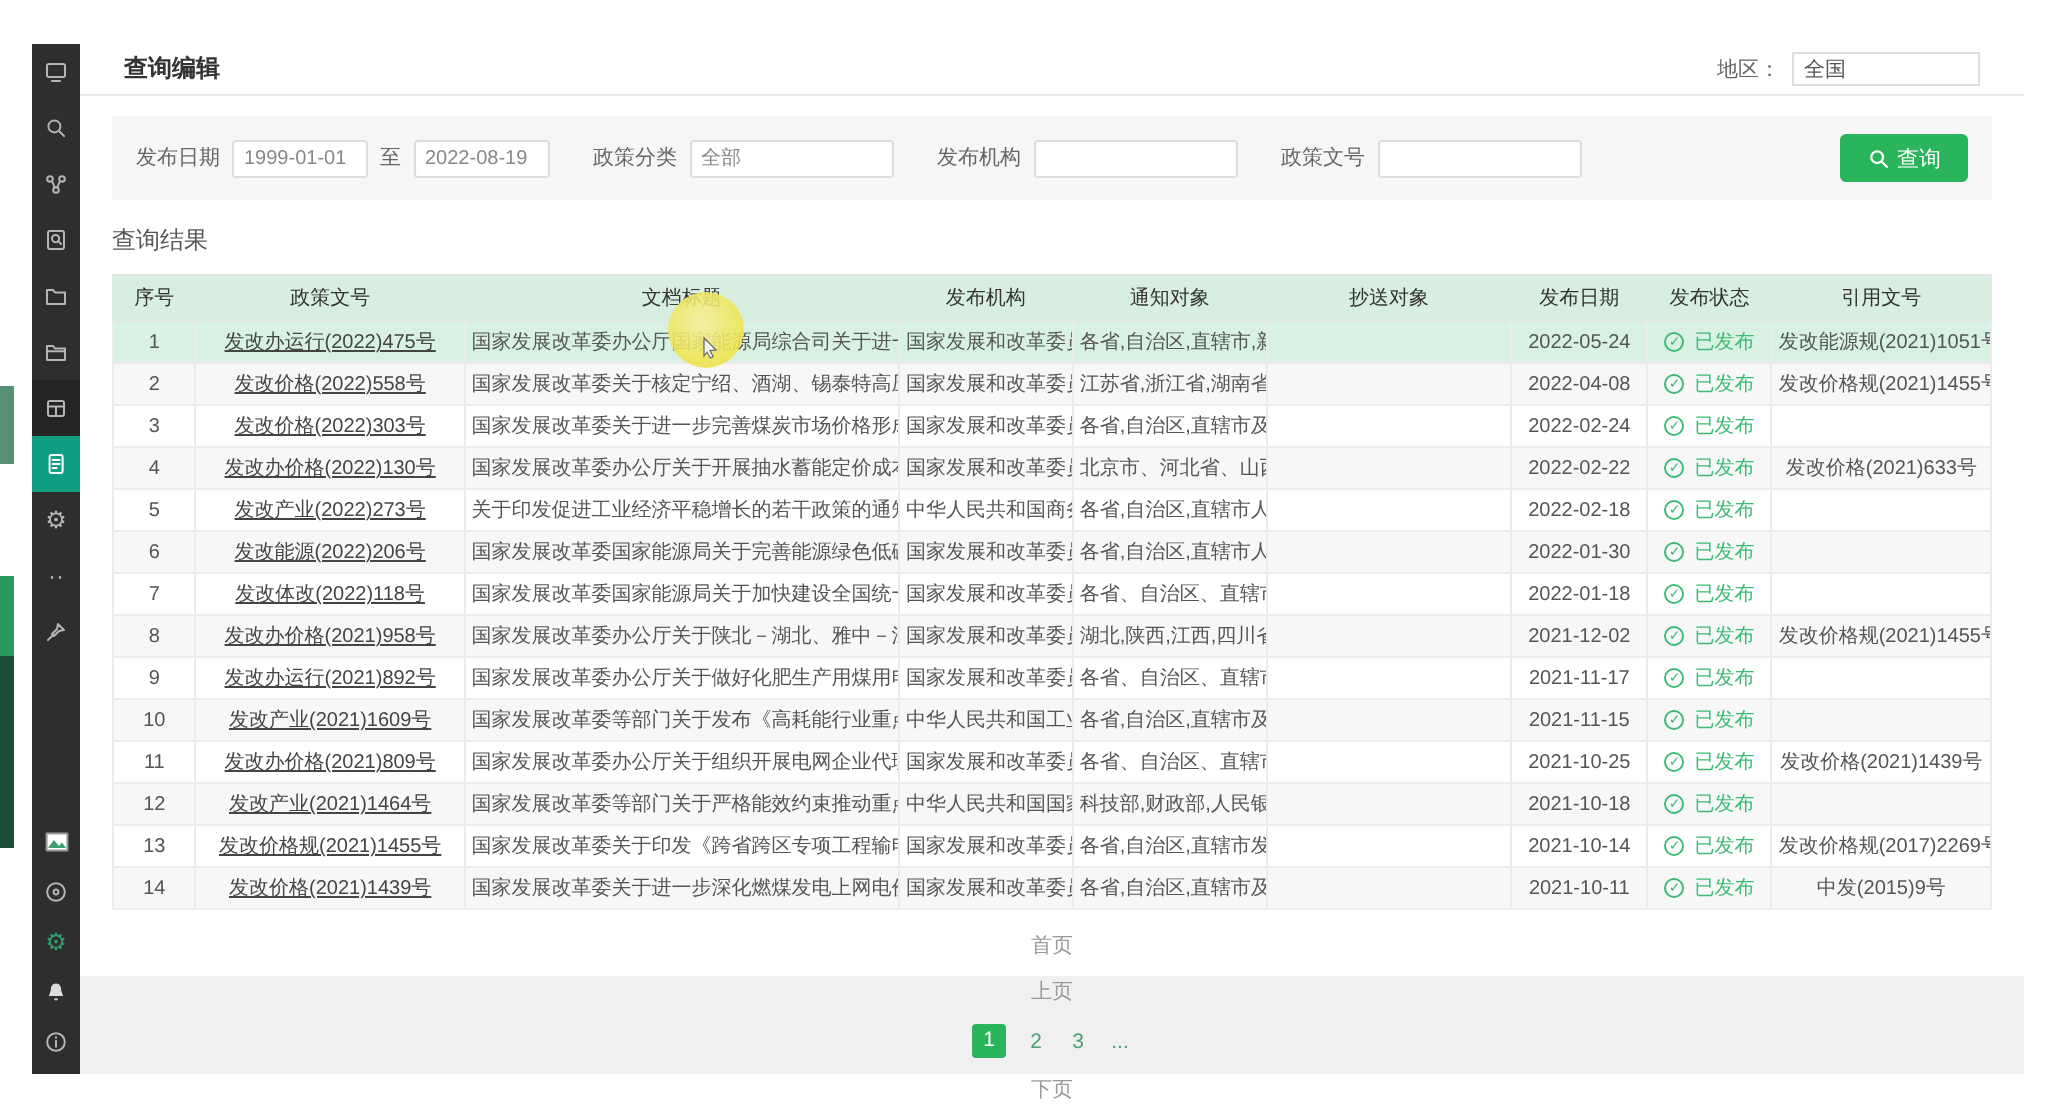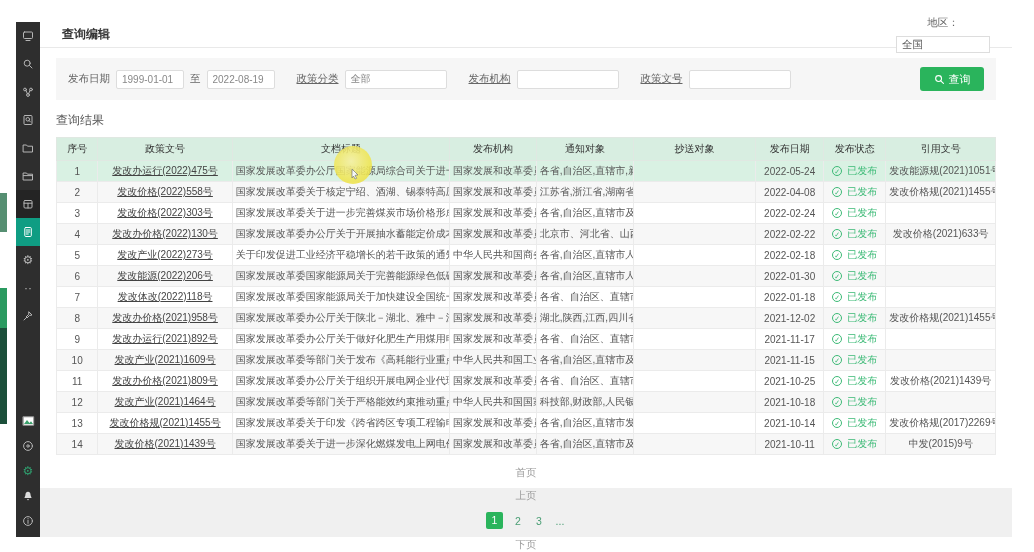--- a/index.html
+++ b/index.html
@@ -25,27 +25,27 @@
   .uico.green { color:#2f9e6e; }
   .sidebar-bottom { position:absolute; bottom:4px; left:0; width:24px; display:flex; flex-direction:column; align-items:center; }
   .sidebar-bottom .slot { height:25px; }
 
   
   .main { position:absolute; left:24px; top:0; right:0; bottom:0; background:#f0f0f0; }
   .content-white { position:absolute; left:0; top:0; right:0; height:466px; background:#fff; }
 
   .topbar { height:26px; border-bottom:1px solid #e9e9e9; display:flex; align-items:center; padding:0 22px; }
   .page-title { font-size:12px; font-weight:bold; color:#333; }
-  .topbar-right { margin-left:auto; display:flex; align-items:center; gap:6px;flex-direction:column; }
+  .topbar-right { margin-left:auto; display:flex; align-items:center; gap:6px; }
   .region-label { font-size:10.5px; color:#666; }
   .region-input { width:94px; height:17px; border:1px solid #ddd; font-size:10.5px; color:#555; padding:0 5px; background:#fff; font-family:inherit; }
 
   .filterbar { margin:10px 16px 0; height:42px; background:#f6f6f6; display:flex; align-items:center; padding:0 12px; font-size:10.5px; color:#666; }
   .f-label { margin-right:6px; white-space:nowrap; }
-  .f-label.gap { margin-left:22px;text-decoration:underline; }
+  .f-label.gap { margin-left:22px; }
   .f-input { height:19px; border:1px solid #ddd; background:#fff; font-size:10px; color:#888; padding:0 5px; border-radius:2px; font-family:inherit; }
   .f-date { width:68px; }
   .f-wide { width:102px; }
   .to-label { margin:0 6px; color:#666; }
   .search-btn { margin-left:auto; width:64px; height:24px; background:#2ab45c; color:#fff; border:none; border-radius:3px; font-size:11px; display:flex; align-items:center; justify-content:center; gap:4px; cursor:pointer; font-family:inherit; }
   .search-btn svg { stroke:#fff; fill:none; stroke-width:1.2; stroke-linecap:round; }
 
   .results { margin:12px 16px 0; }
   .results-title { font-size:12px; color:#555; margin-bottom:8px; }
   table { width:100%; border-collapse:collapse; table-layout:fixed; font-size:10px; }

